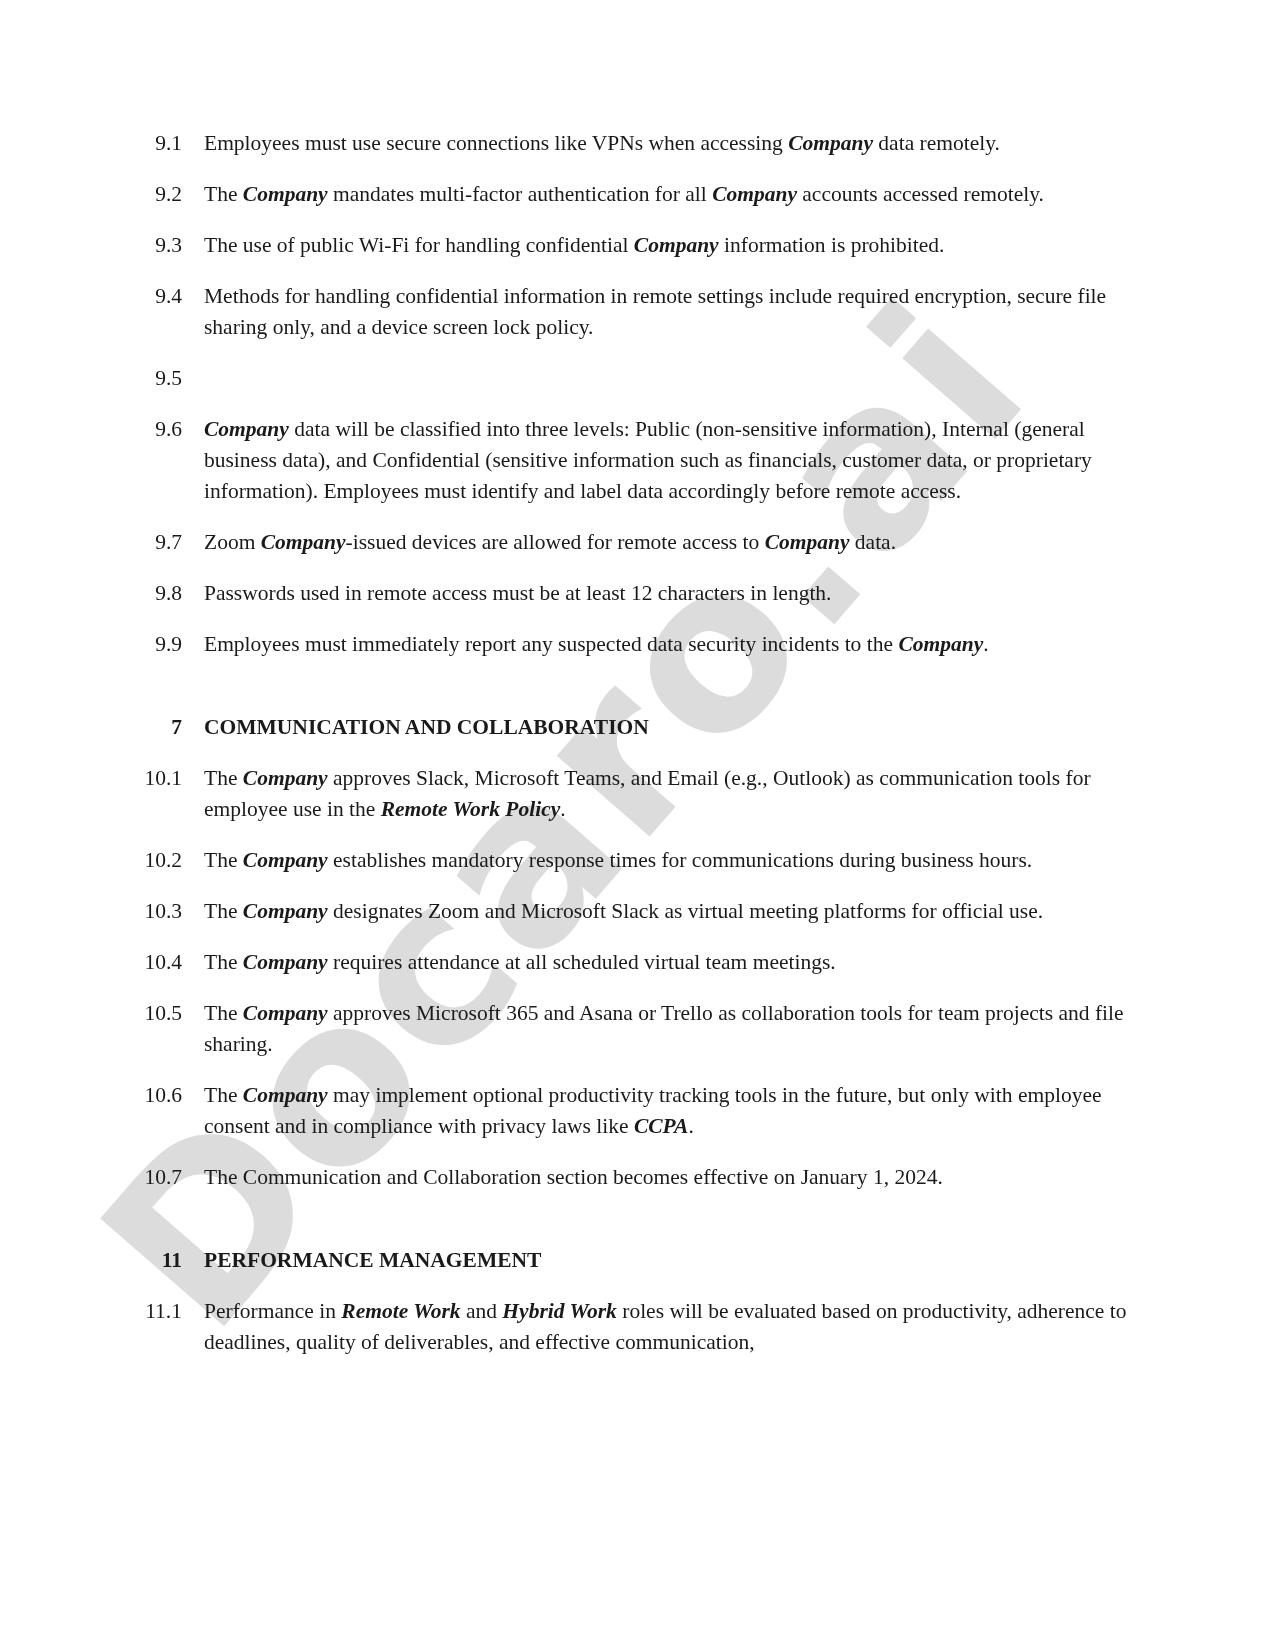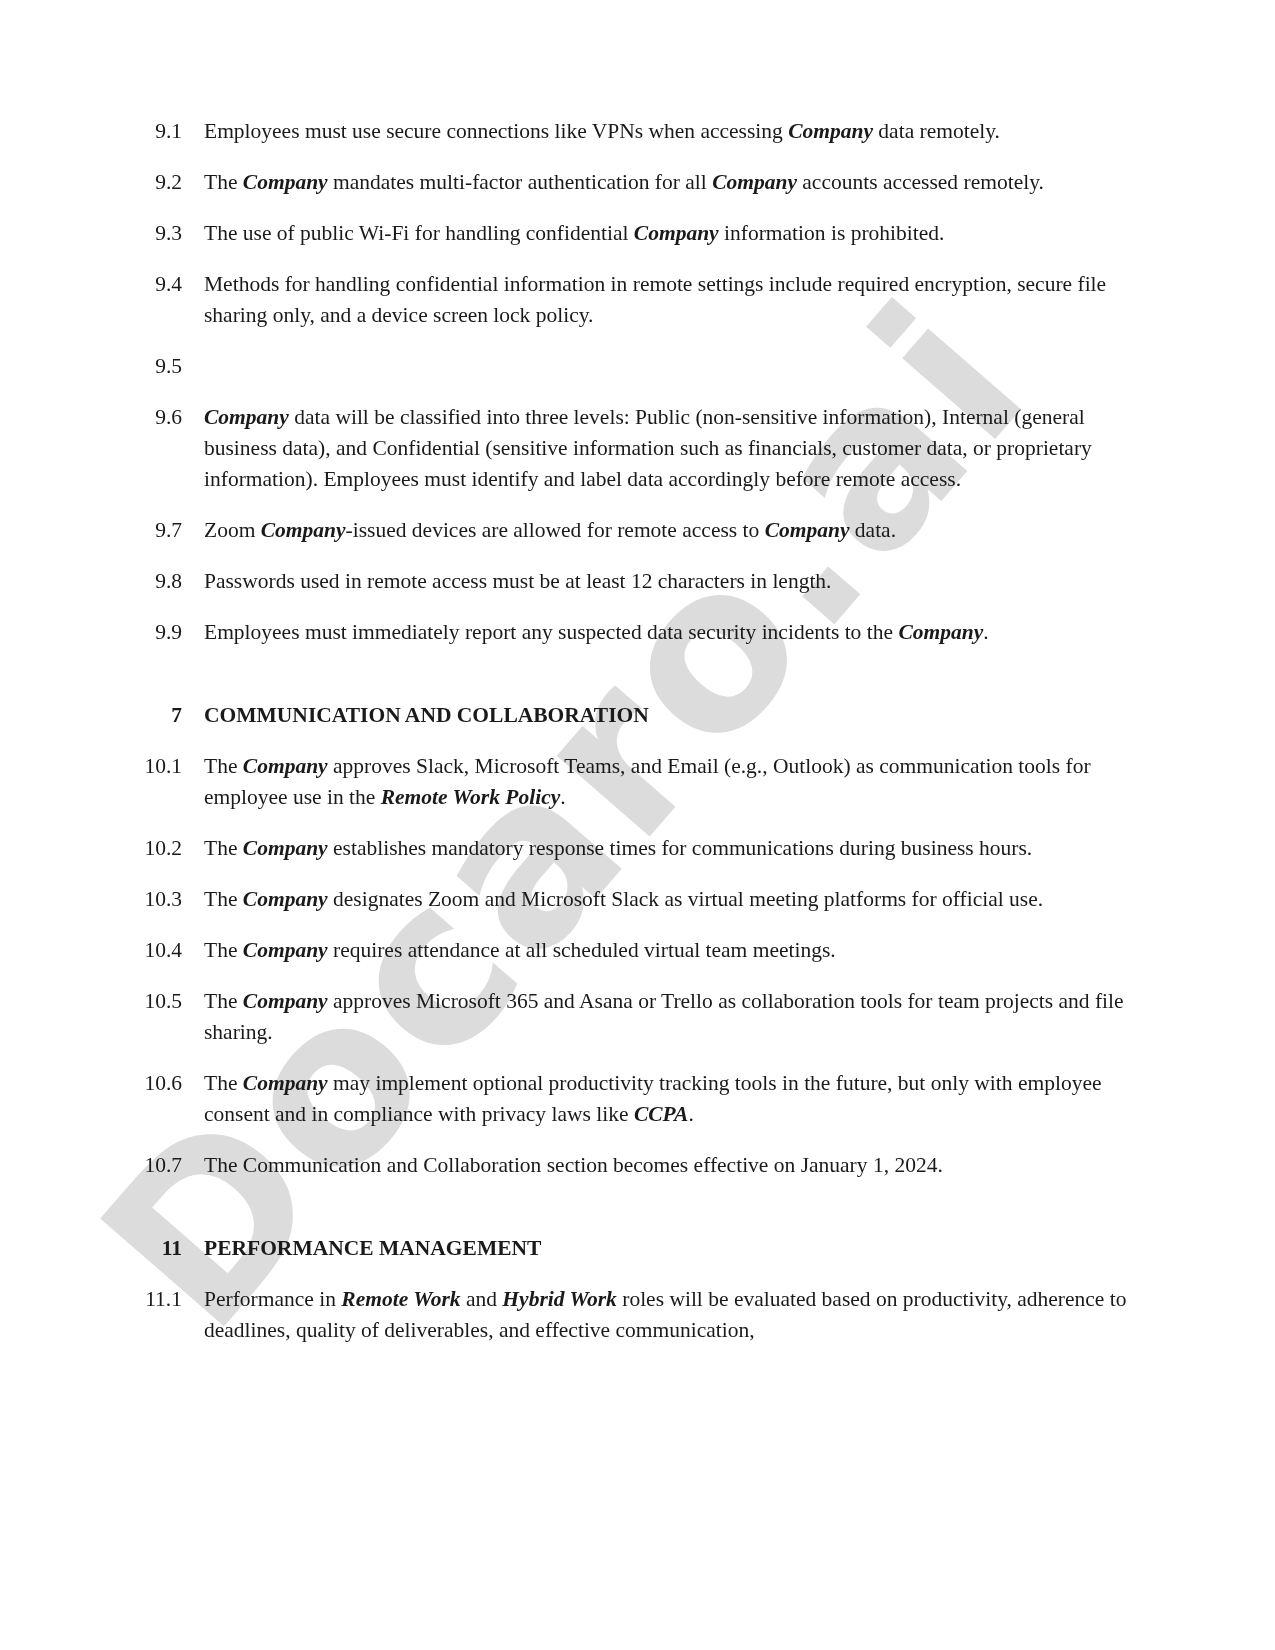--- a/index.html
+++ b/index.html
@@ -31,21 +31,21 @@
   .doc {
     position: relative;
     z-index: 1;
     padding: 116px 0 0 132px;
     font-size: 21.5px;
     line-height: 31px;
   }
   .row {
     display: flex;
     align-items: baseline;
-    margin: 0 0 20px 0;
+    margin: 12px 0 20px 0;
   }
   .num {
     flex: 0 0 50px;
     width: 50px;
     text-align: right;
   }
   .txt {
     flex: 0 0 950px;
     width: 950px;
     margin: 0 0 0 22px;

